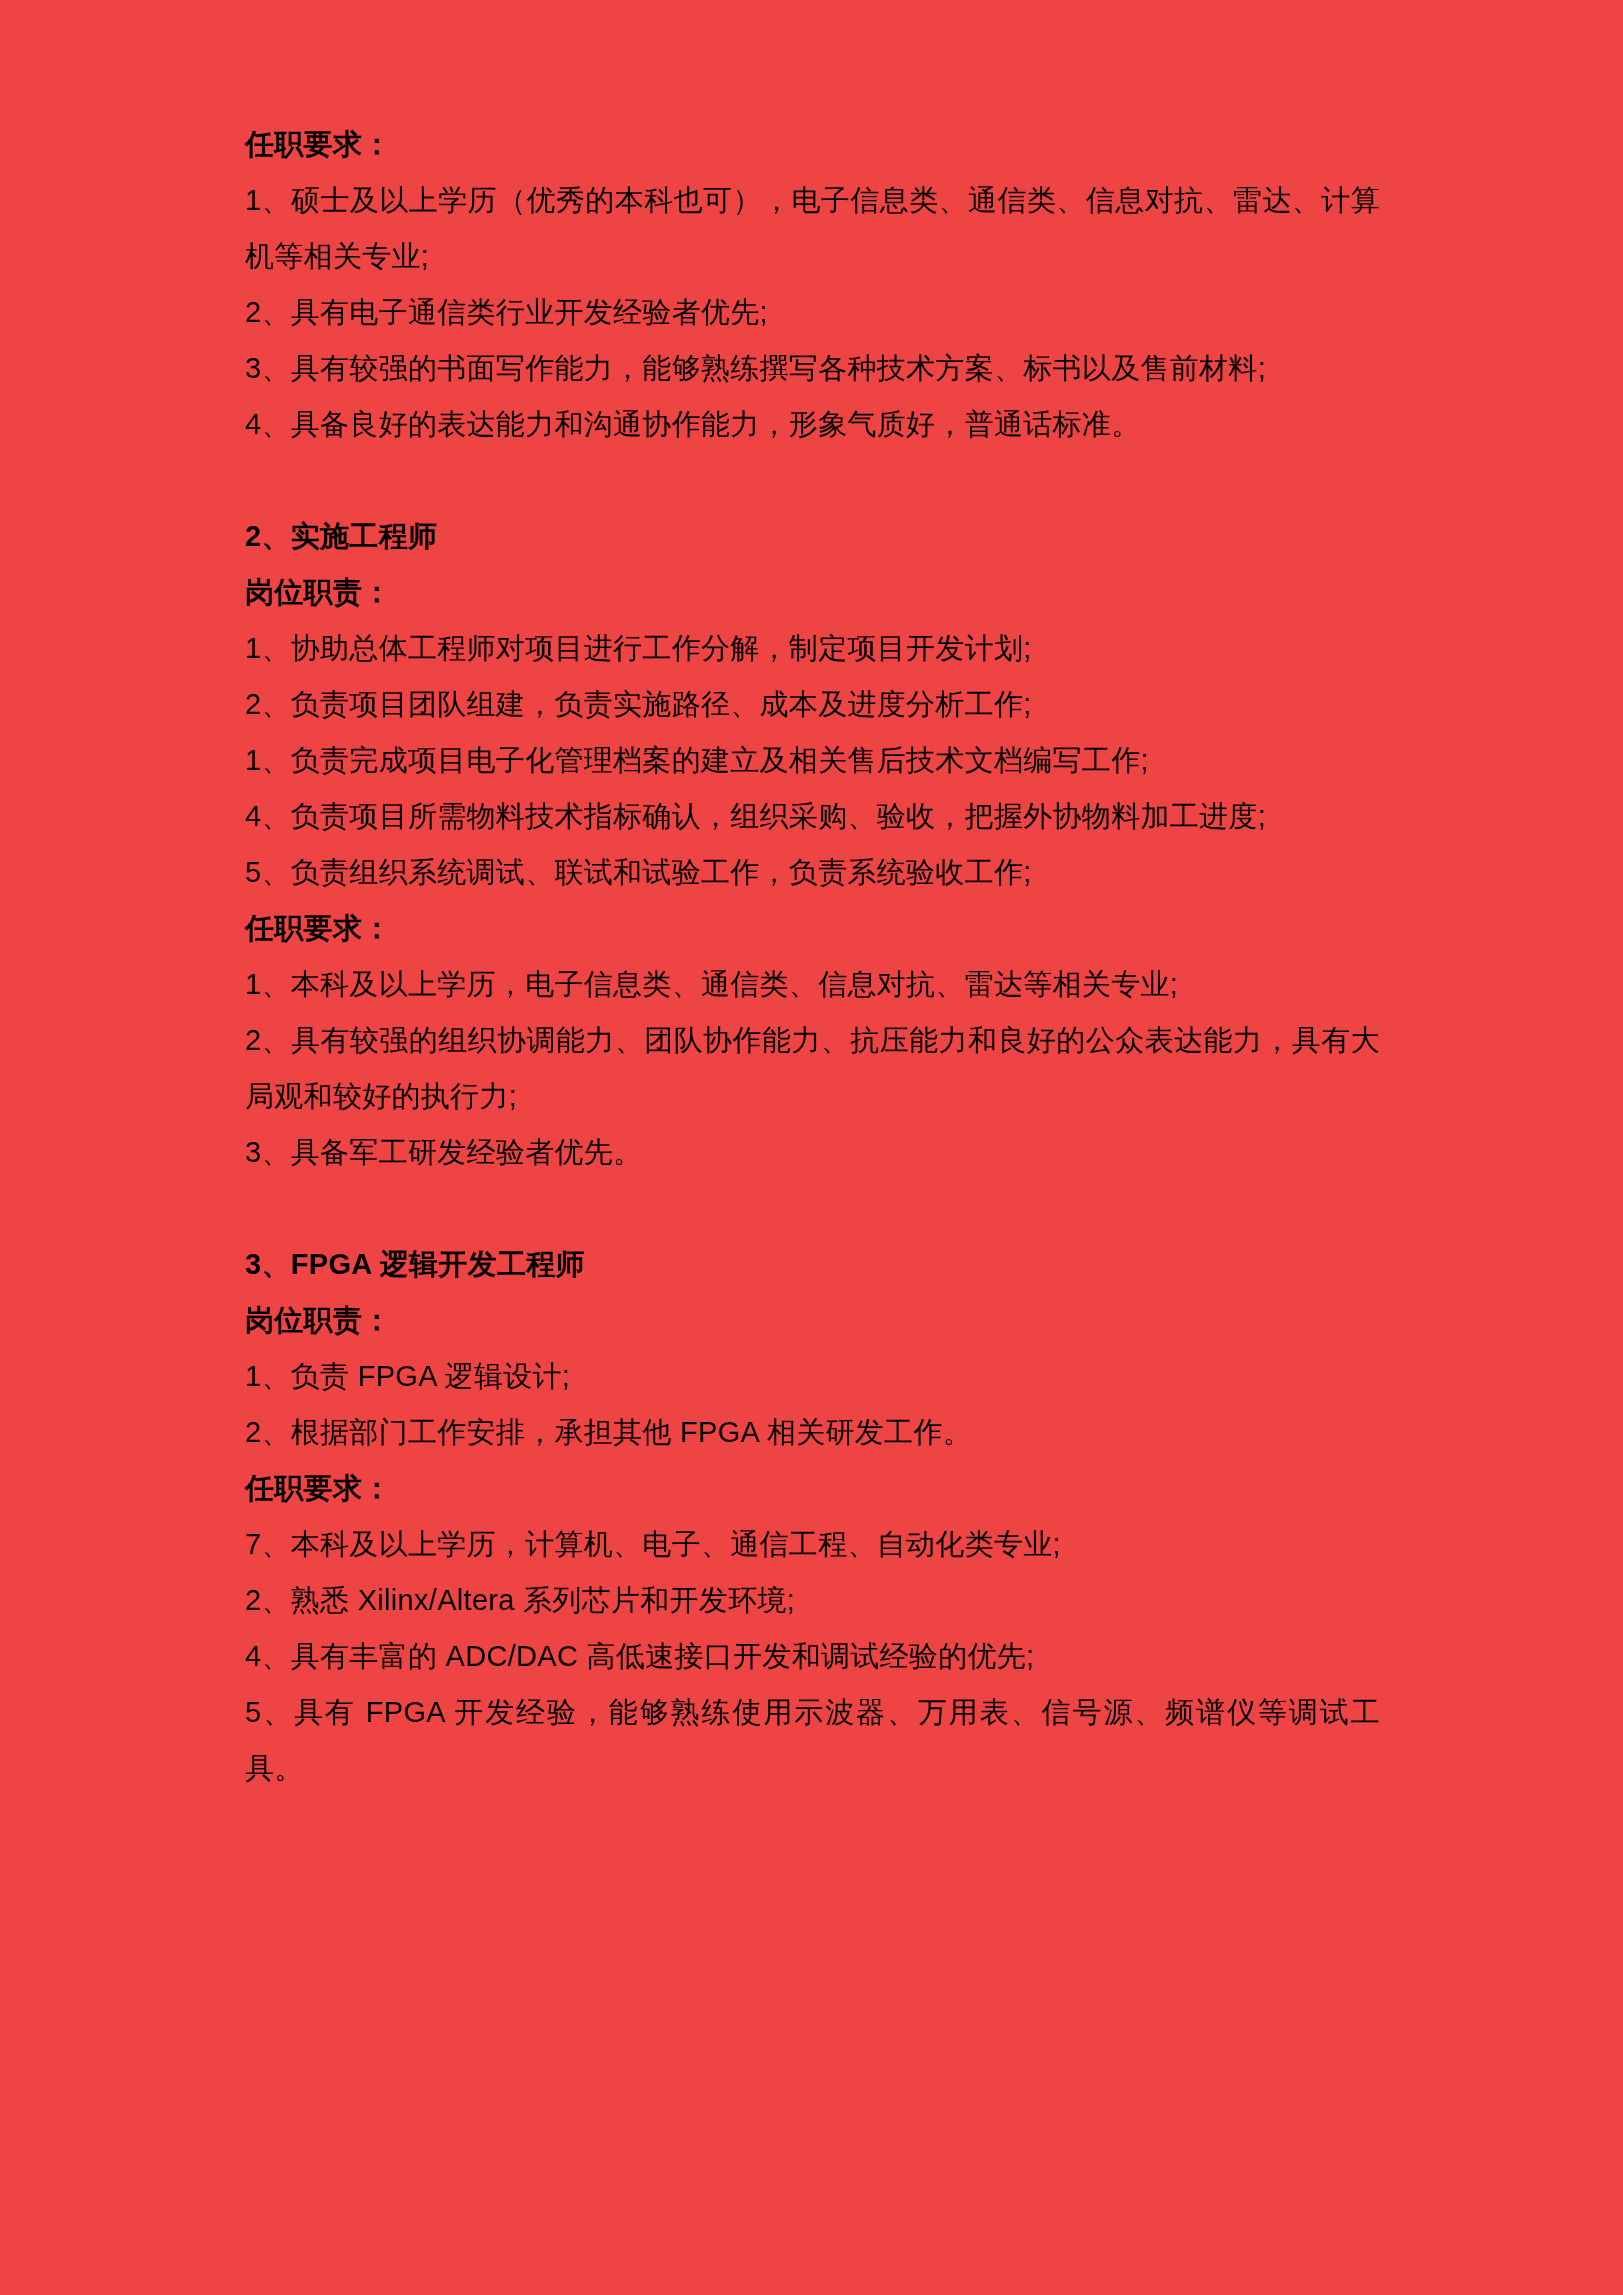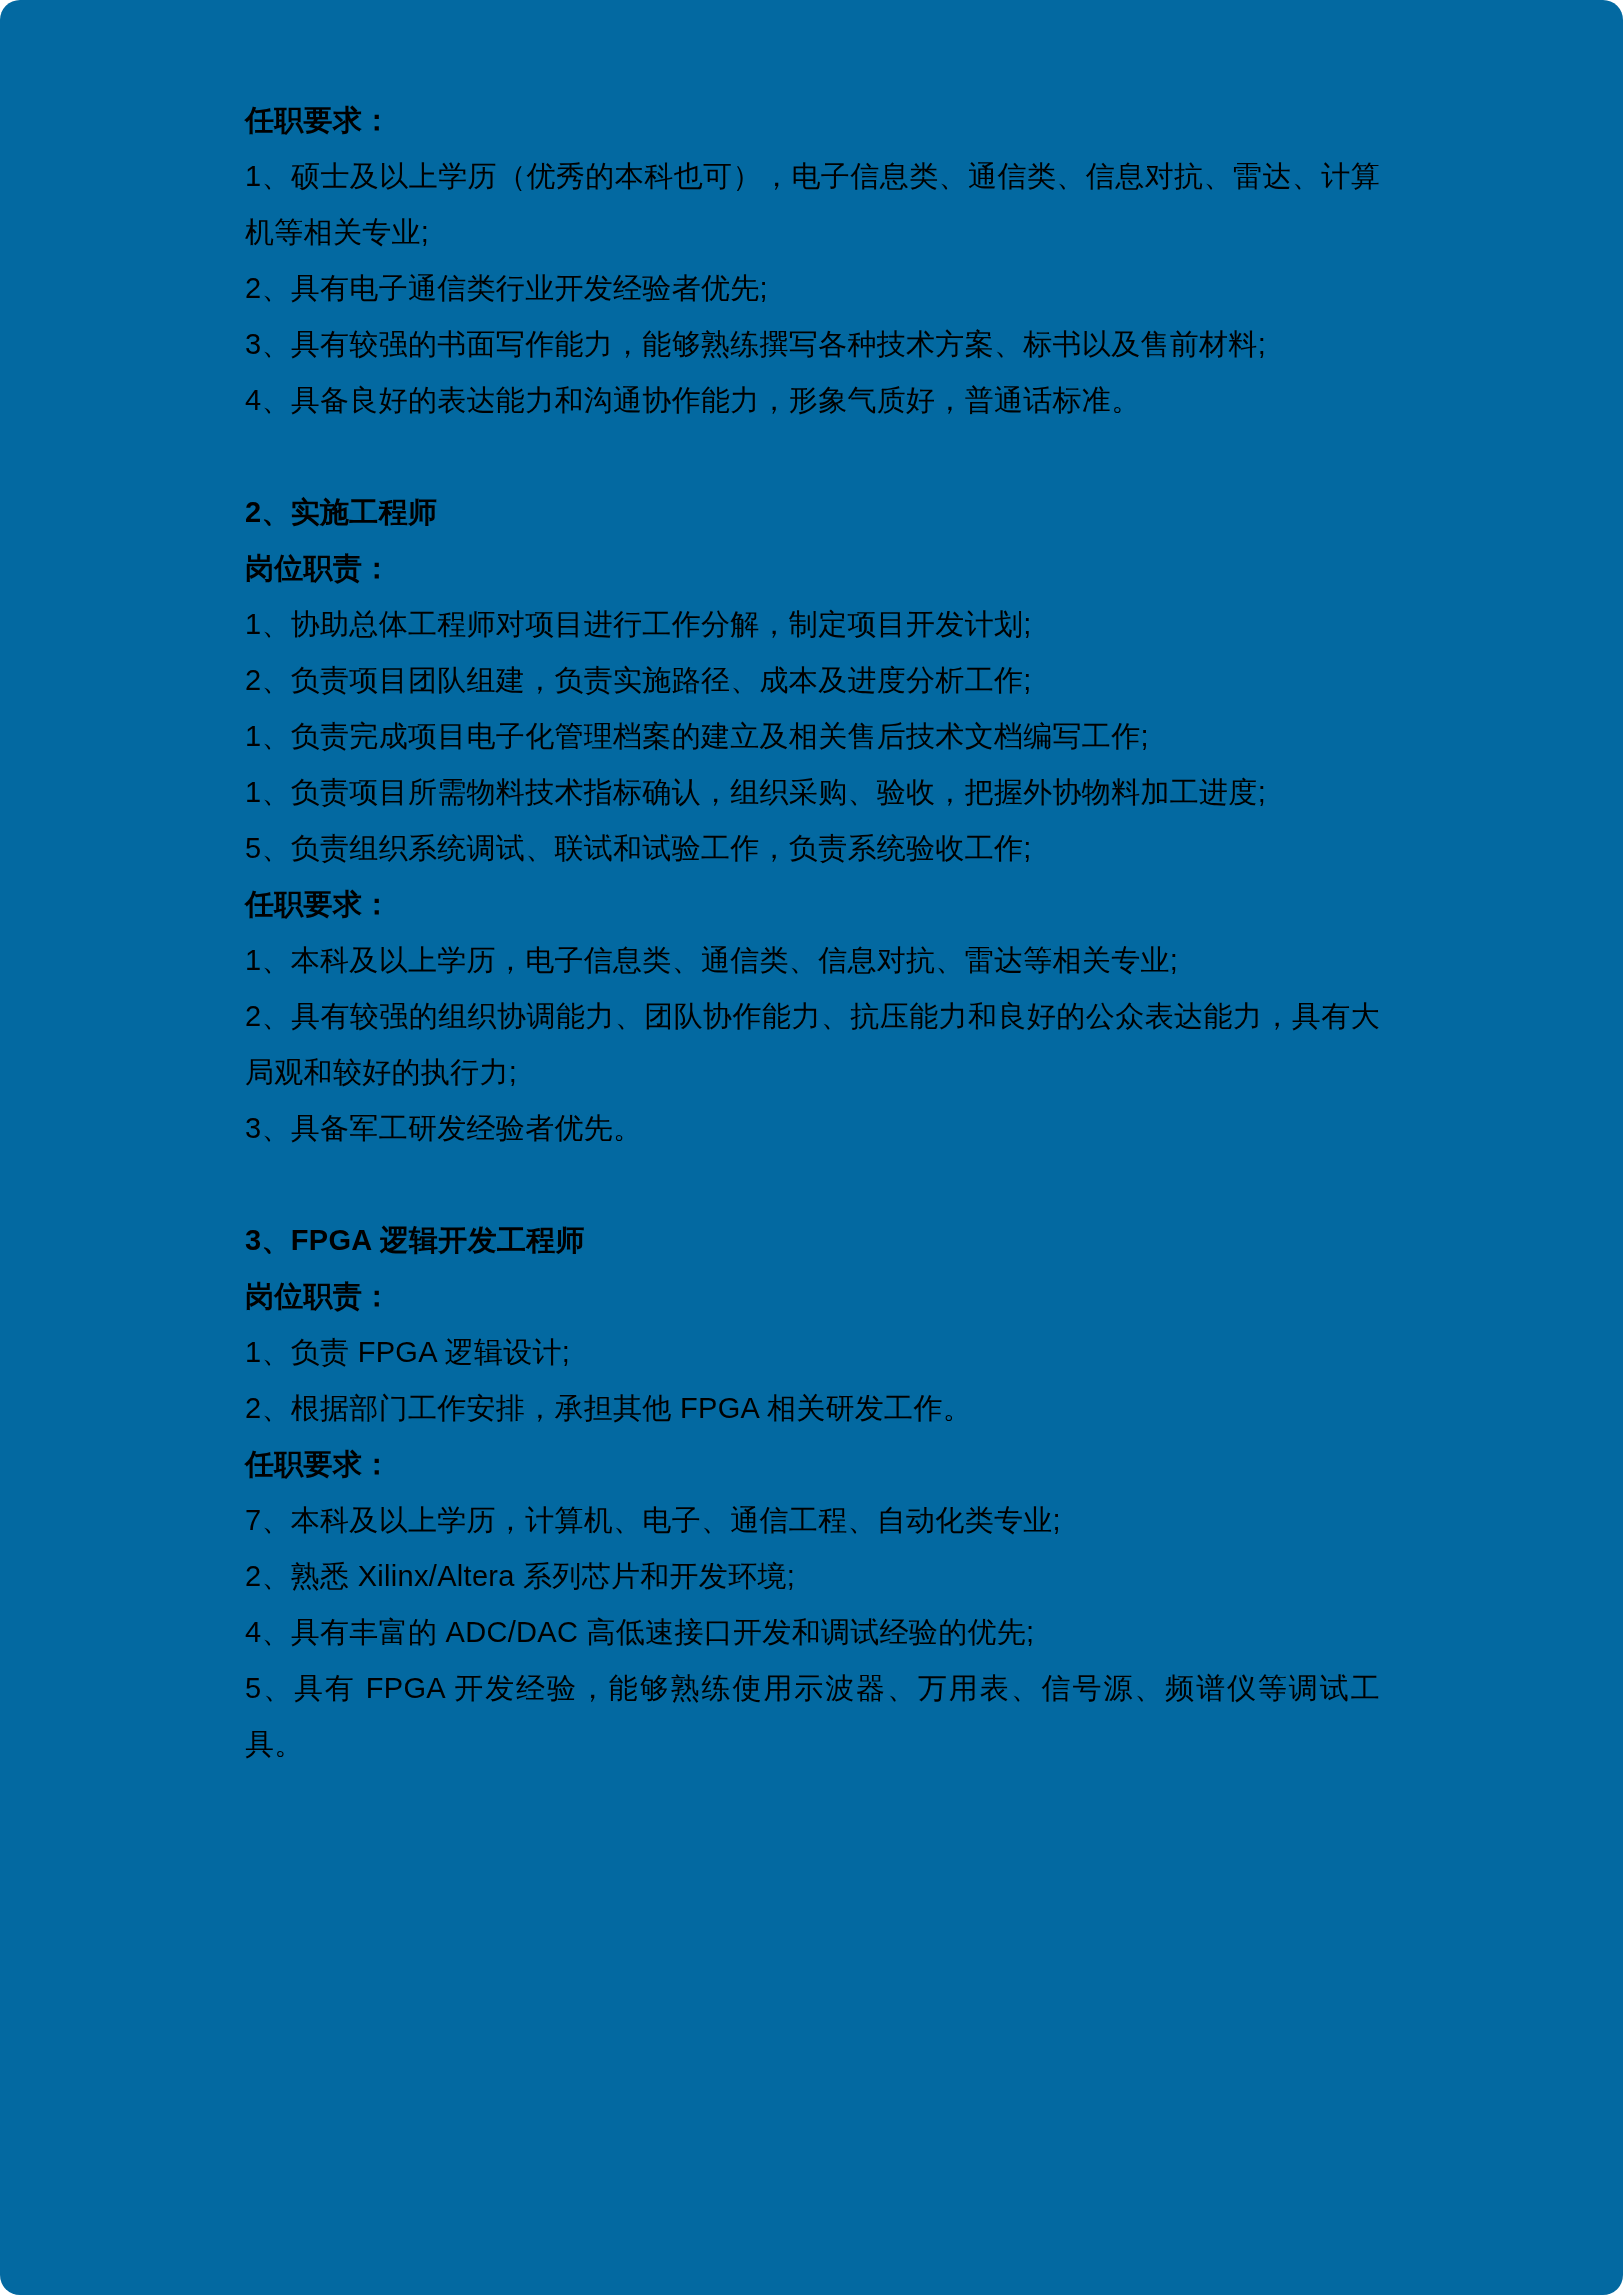--- a/index.html
+++ b/index.html
@@ -10,23 +10,22 @@
   body {
     width: 1623px;
     height: 2295px;
     font-family: "Liberation Sans", sans-serif;
     color: #000000;
   }
   .page {
     box-sizing: border-box;
     width: 1623px;
     height: 2295px;
-    background: #0369a1;
-    padding: 92px 243px 0 245px;
-    border-radius: 20px;
+    background: #ef4444;
+    padding: 116px 243px 0 245px;
   }
   .doc p {
     margin: 0;
     font-size: 29px;
     line-height: 56px;
     text-align: justify;
     letter-spacing: 0.3px;
   }
   .doc .hd {
     font-weight: bold;
@@ -48,21 +47,21 @@
     <p>3、具有较强的书面写作能力，能够熟练撰写各种技术方案、标书以及售前材料;</p>
     <p>4、具备良好的表达能力和沟通协作能力，形象气质好，普通话标准。</p>
   </section>
 
   <section>
     <p class="hd">2、实施工程师</p>
     <p class="hd">岗位职责：</p>
     <p>1、协助总体工程师对项目进行工作分解，制定项目开发计划;</p>
     <p>2、负责项目团队组建，负责实施路径、成本及进度分析工作;</p>
     <p>1、负责完成项目电子化管理档案的建立及相关售后技术文档编写工作;</p>
-    <p>1、负责项目所需物料技术指标确认，组织采购、验收，把握外协物料加工进度;</p>
+    <p>4、负责项目所需物料技术指标确认，组织采购、验收，把握外协物料加工进度;</p>
     <p>5、负责组织系统调试、联试和试验工作，负责系统验收工作;</p>
     <p class="hd">任职要求：</p>
     <p>1、本科及以上学历，电子信息类、通信类、信息对抗、雷达等相关专业;</p>
     <p>2、具有较强的组织协调能力、团队协作能力、抗压能力和良好的公众表达能力，具有大局观和较好的执行力;</p>
     <p>3、具备军工研发经验者优先。</p>
   </section>
 
   <section>
     <p class="hd">3、FPGA 逻辑开发工程师</p>
     <p class="hd">岗位职责：</p>

